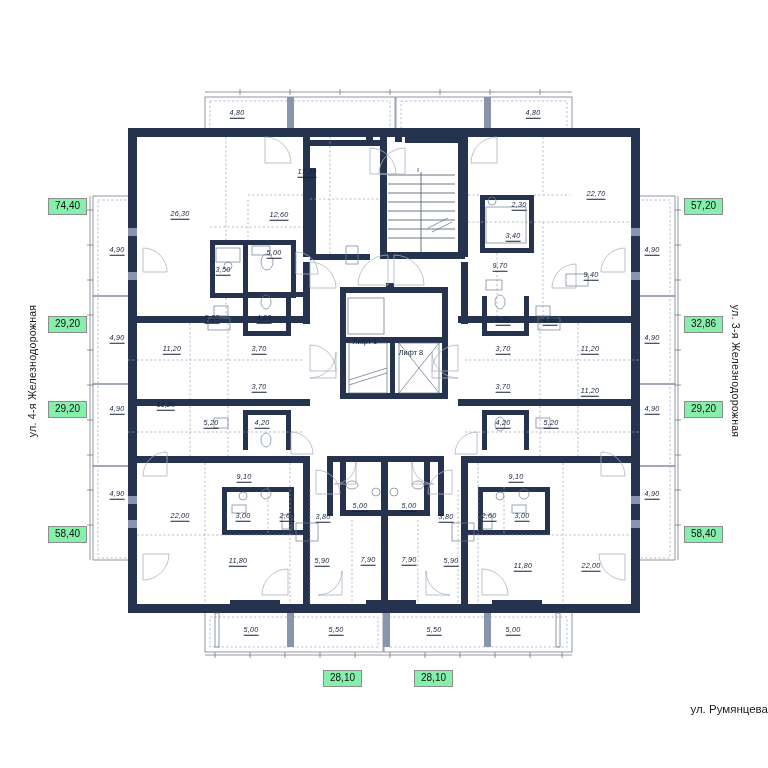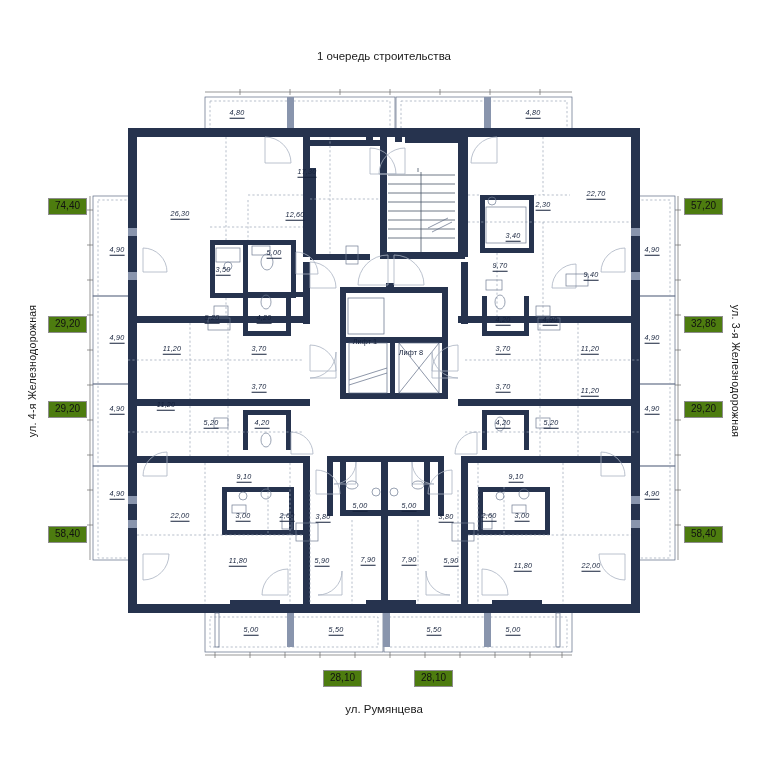--- a/index.html
+++ b/index.html
@@ -12,40 +12,40 @@
   }
   #stage{position:relative;width:768px;height:768px;}
 
   
   .title-top{
     position:absolute;left:0;right:0;top:50px;
     text-align:center;font-size:11.5px;color:#1a1a1a;
   }
   .title-bottom{
     position:absolute;left:0;right:0;top:703px;
-    text-align:center;font-size:11.5px;color:#1a1a1a;
+    text-align:right;font-size:11.5px;color:#1a1a1a;
   }
   .street-left{
     position:absolute;left:-58px;top:365px;width:180px;
     text-align:center;font-size:10.5px;color:#1a1a1a;
     transform:rotate(-90deg);transform-origin:center center;
     letter-spacing:.3px;
   }
   .street-right{
     position:absolute;left:646px;top:365px;width:180px;
     text-align:center;font-size:10.5px;color:#1a1a1a;
     transform:rotate(90deg);transform-origin:center center;
     letter-spacing:.3px;
   }
 
   
   .chip{
     position:absolute;
     border:1px solid #8d8d8d;
-    background:#4d7c0f;
+    background:#86efac;
     font-size:10px;
     color:#111;
     padding:2px 6px 3px 6px;
     line-height:1;
     white-space:nowrap;
   }
 
   
   #plan{position:absolute;left:0;top:0;width:768px;height:768px;}
 
@@ -67,21 +67,20 @@
     color:#14203a;
     white-space:nowrap;
     transform:translate(-50%,-50%);
   }
 </style>
 </head>
 <body>
 
 <div id="stage">
 
-  <div class="title-top">1 очередь строительства</div>
   <div class="title-bottom">ул. Румянцева</div>
   <div class="street-left">ул. 4-я Железнодорожная</div>
   <div class="street-right">ул. 3-я Железнодорожная</div>
 
   <div class="chip" style="left:48px;top:198px;">74,40</div>
   <div class="chip" style="left:48px;top:316px;">29,20</div>
   <div class="chip" style="left:48px;top:401px;">29,20</div>
   <div class="chip" style="left:48px;top:526px;">58,40</div>
 
   <div class="chip" style="left:684px;top:198px;">57,20</div>
@@ -462,23 +461,23 @@
       <rect x="566" y="274" width="22" height="12" class="fx"></rect>
       <rect x="486" y="280" width="16" height="10" class="fx"></rect>
     </g>
   </svg>
 
   <div id="labels">
       <div class="area" style="left: 237px; top: 113px;">4,80</div>
       <div class="area" style="left: 533px; top: 113px;">4,80</div>
       <div class="area" style="left: 307px; top: 172px;">17,30</div>
       <div class="area" style="left: 596px; top: 194px;">22,70</div>
-      <div class="area" style="left: 519px; top: 205px; margin-left: 24px;">2,30</div>
+      <div class="area" style="left: 519px; top: 205px;">2,30</div>
       <div class="area" style="left: 180px; top: 214px;">26,30</div>
-      <div class="area" style="left: 295px; top: 215px;">12,60</div>
+      <div class="area" style="left: 279px; top: 215px;">12,60</div>
       <div class="area" style="left: 513px; top: 236px;">3,40</div>
       <div class="area" style="left: 274px; top: 253px;">5,00</div>
       <div class="area" style="left: 500px; top: 266px;">9,70</div>
       <div class="area" style="left: 591px; top: 267px; margin-top: 8px;">9,40</div>
       <div class="area" style="left: 223px; top: 270px;">3,50</div>
       <div class="area" style="left: 503px; top: 320px;">4,20</div>
       <div class="area" style="left: 550px; top: 320px;">4,90</div>
       <div class="area" style="left: 212px; top: 318px;">5,20</div>
       <div class="area" style="left: 264px; top: 318px;">4,20</div>
       <div class="area" style="left: 117px; top: 250px;">4,90</div>

